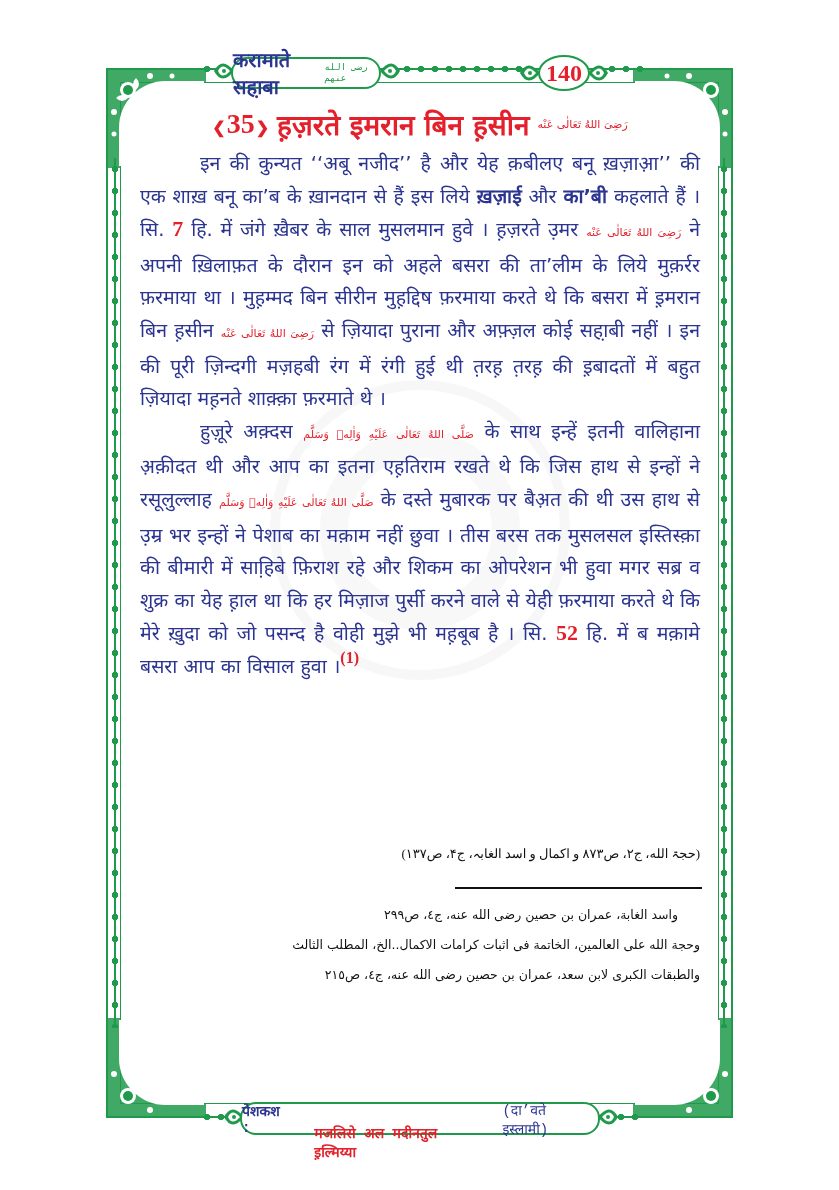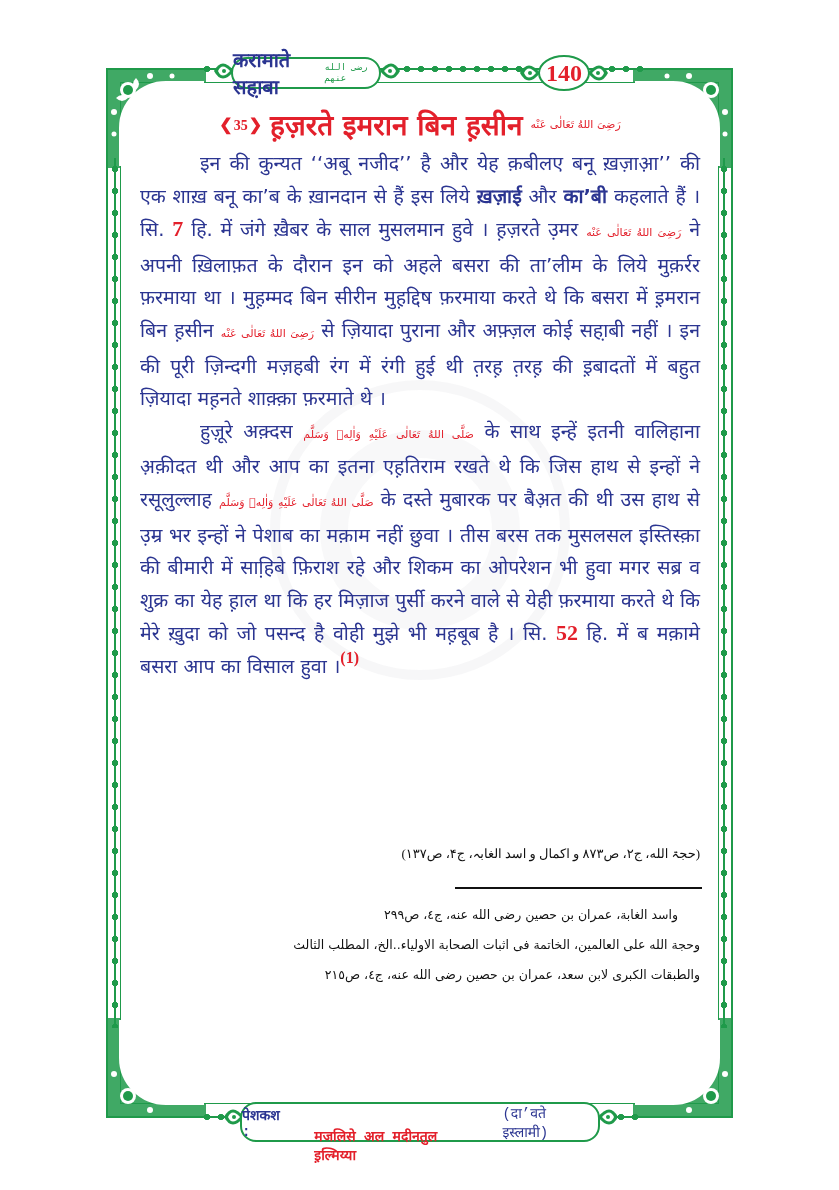--- a/index.html
+++ b/index.html
@@ -38,21 +38,21 @@
 
   .book-title { left: 231px; top: 57px; width: 150px; height: 32px;
           color: #2b3591; font-size: 20px; font-weight: bold; }
   .book-title .honor { color: #1f9a4a; font-size: 9px; margin-left: 2px; font-weight: normal; }
   .page-num { left: 538px; top: 55px; width: 52px; height: 36px; border-radius: 50%;
           color: #e3202b; font-family: "Liberation Serif", serif; font-size: 24px; font-weight: bold; }
 
   
   .chapter-title { position: absolute; left: 170px; top: 104px; width: 500px; height: 40px;
           display: flex; align-items: center; justify-content: center; color: #e3202b; }
-  .chapter-num { font-family: "Liberation Serif", serif; font-weight: bold; font-size: 14px; margin-right: 8px; }
+  .chapter-num { font-family: "Liberation Serif", serif; font-weight: bold; font-size: 28px; margin-right: 8px; }
   .chapter-num::before { content: "❮"; font-size: 16px; margin-right: 1px; }
   .chapter-num::after { content: "❯"; font-size: 16px; margin-left: 1px; }
   .chapter-name { font-size: 28px; font-weight: bold; }
   .honorific { color: #e3202b; font-size: 11px; margin-left: 8px; direction: rtl; font-family: "DejaVu Sans", sans-serif; }
 
   
   .body-text { position: absolute; left: 140px; top: 148px; width: 560px;
           color: #2b3591; font-size: 19.5px; line-height: 32.6px; text-align: justify; }
   .body-text p { margin: 0; }
   .body-text .indent { display: inline-block; width: 60px; }
@@ -67,21 +67,21 @@
   .fn-rule { position: absolute; left: 455px; top: 887px; width: 247px; height: 2px; background: #111; }
 
   .footnotes { position: absolute; left: 170px; top: 900px; width: 530px; direction: rtl;
           font-family: "DejaVu Sans", sans-serif; font-size: 12.5px; color: #111; line-height: 30px; }
   .footnotes .fn-line { text-align: right; white-space: nowrap; }
   .footnotes .fn-line.indent { padding-right: 22px; }
   .fn-badge { display: inline-block; width: 15px; height: 15px; border-radius: 50%; background: #111; color: #fff;
           font-size: 10px; line-height: 15px; text-align: center; margin-left: 3px; vertical-align: middle; direction: ltr; }
 
   
-  .footer-pill { left: 240px; top: 1102px; width: 360px; height: 40px; border-radius: 16px;
+  .footer-pill { left: 240px; top: 1102px; width: 360px; height: 33px; border-radius: 16px;
           font-size: 14px; font-weight: bold; gap: 15px; }
   .footer-pill .lbl { color: #2b3591; }
   .footer-pill .org { color: #e3202b; margin-left: 4px; margin-top: 46px; }
   .footer-pill .paren { color: #2b3591; font-weight: normal; margin-left: 4px; }
 
   
   .watermark { position: absolute; left: 270px; top: 380px; width: 300px; height: 300px; border-radius: 50%;
           border: 10px solid rgba(120,120,140,0.06); box-sizing: border-box; }
   .watermark::after { content:""; position:absolute; left:40px; top:40px; right:40px; bottom:40px; border-radius:50%;
           border: 28px solid rgba(120,120,140,0.05); }
@@ -211,21 +211,21 @@
     <span>हि. में ब मक़ामे बसरा आप का विसाल हुवा ।</span><sup class="fn">(1)</sup>
   </p>
 </div>
 
 <div class="reference">(حجۃ الله، ج۲، ص۸۷۳ و اکمال و اسد الغابہ، ج۴، ص۱۳۷)</div>
 
 <div class="fn-rule"></div>
 
 <div class="footnotes">
   <div class="fn-line indent"><span>واسد الغابة، عمران بن حصين رضی الله عنه، ج٤، ص٢٩٩</span></div>
-  <div class="fn-line"><span>وحجة الله على العالمين، الخاتمة فی اثبات الصحابة الاولياء..الخ، المطلب الثالث</span></div>
+  <div class="fn-line"><span>وحجة الله على العالمين، الخاتمة فی اثبات كرامات الاکمال..الخ، المطلب الثالث</span></div>
   <div class="fn-line"><span>والطبقات الكبرى لابن سعد، عمران بن حصين رضی الله عنه، ج٤، ص٢١٥</span></div>
 </div>
 
 <div class="hdr-line" style="left:200px; top:1114px; width:40px;"></div>
 <div class="hdr-line" style="left:600px; top:1114px; width:40px;"></div>
 <div class="leaf" style="left:222px; top:1102px;">
   <svg viewBox="0 0 22 30">
       <path d="M22 15 Q10 0 2 15 Q10 30 22 15 Z" fill="#1f9a4a"></path>
       <path d="M18 15 Q10 6 6 15 Q10 24 18 15 Z" fill="#fff"></path>
       <circle cx="12" cy="15" r="2" fill="#1f9a4a"></circle>

